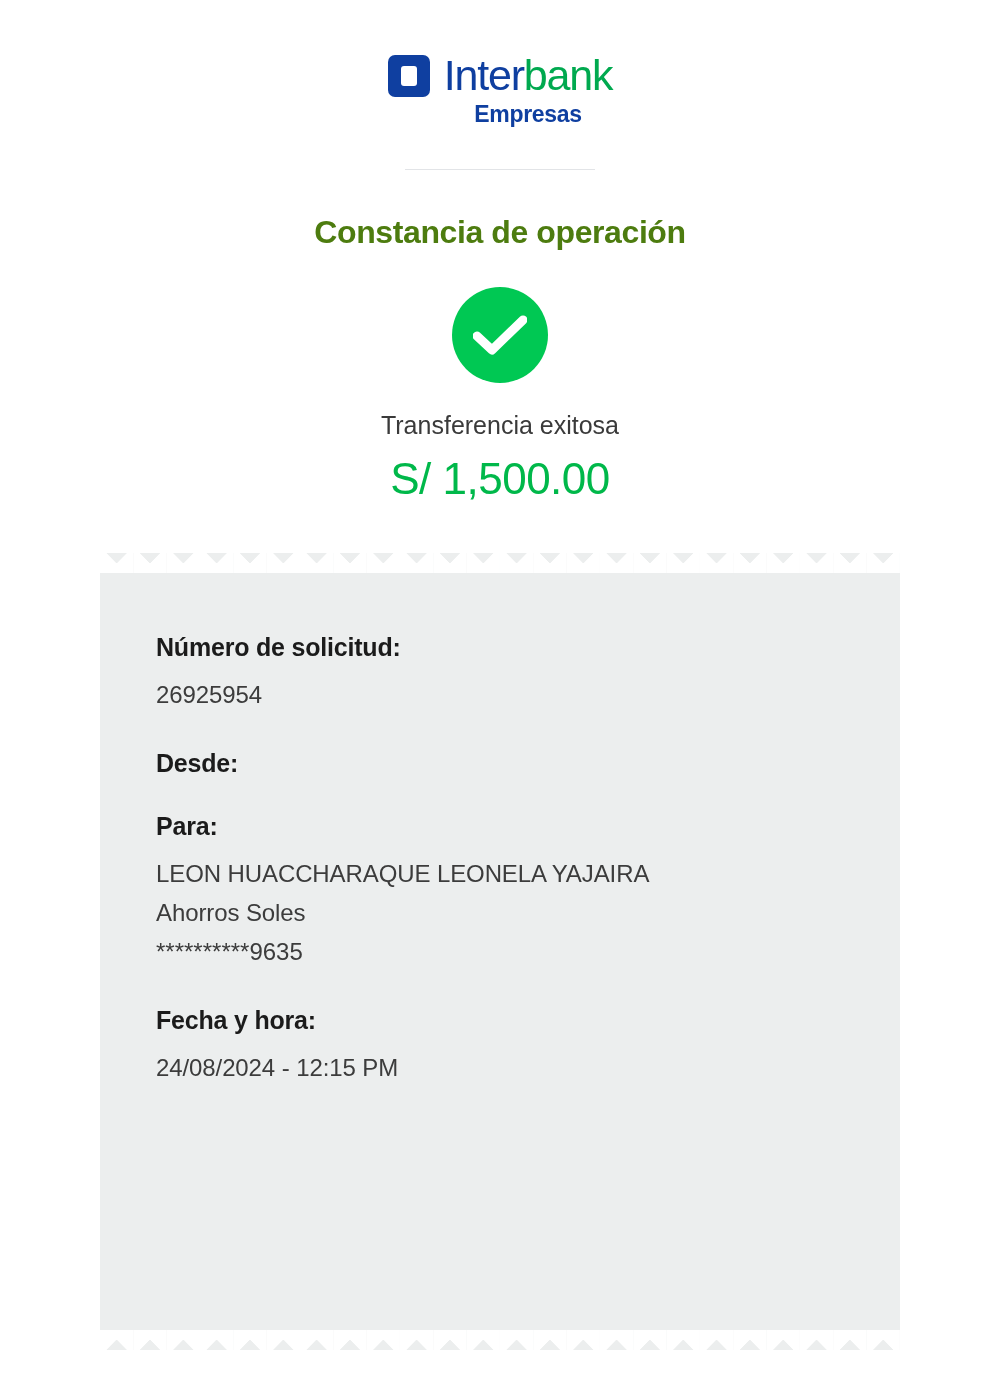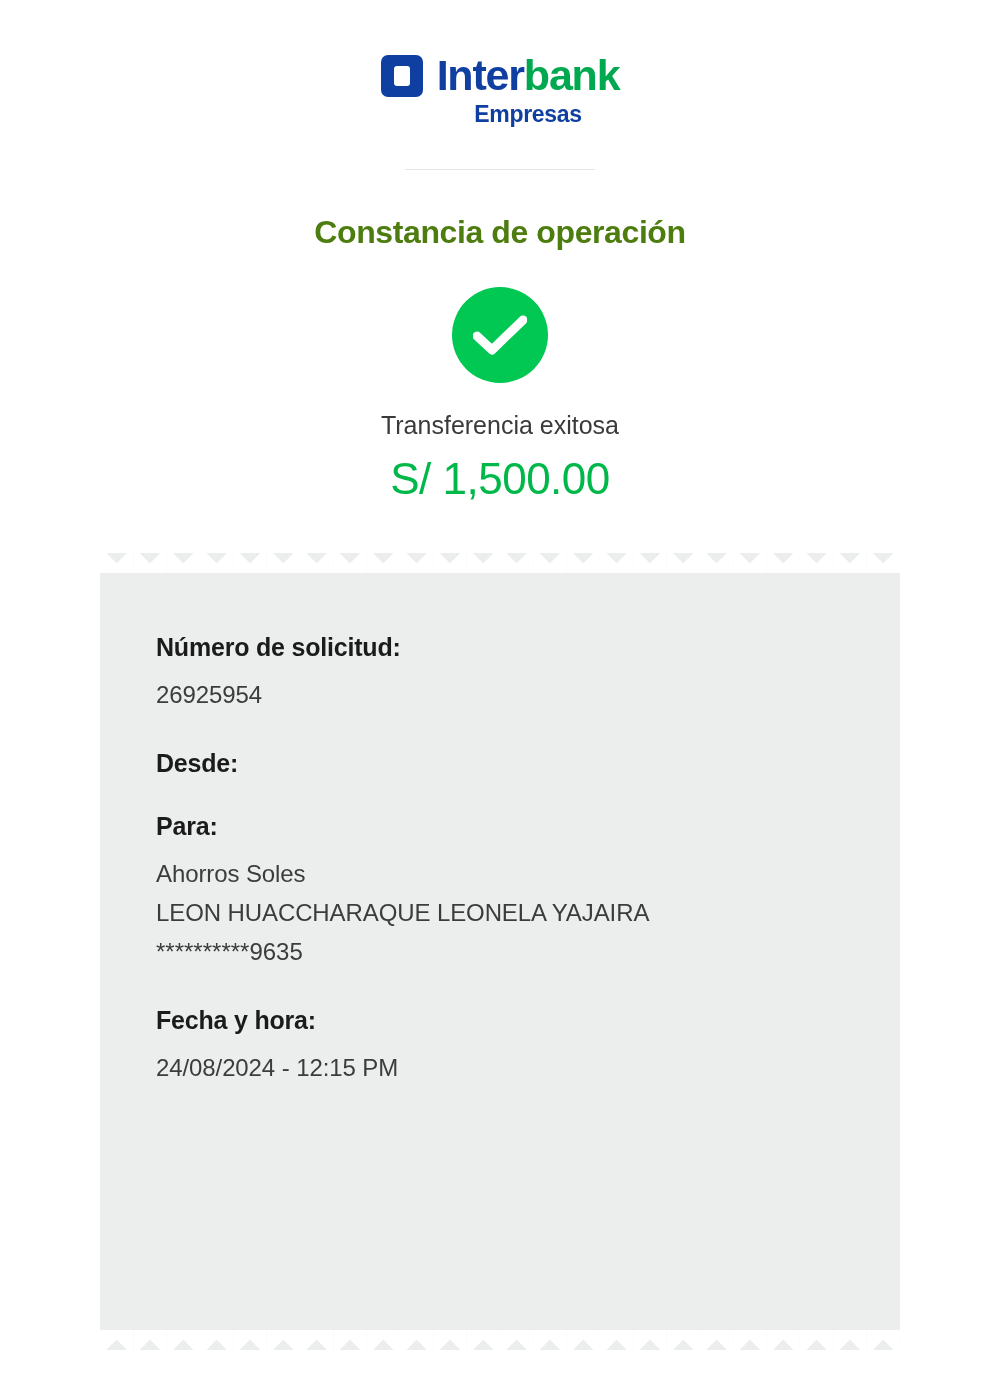--- a/index.html
+++ b/index.html
@@ -44,21 +44,21 @@
     justify-content: center;
   }
   .logo-mark .inner {
     width: 16px;
     height: 20px;
     background: #ffffff;
     border-radius: 3px;
   }
   .logo-word {
     font-size: 43px;
-    font-weight: bold;
+    font-weight: normal;
     letter-spacing: -1.2px;
     line-height: 1;
   }
   .logo-word .seg-dark { color: #0f3fa0; }
   .logo-word .seg-green { color: #00a94f; }
   .logo-sub {
     margin-top: 4px;
     margin-left: 56px;
     align-self: center;
     font-size: 23px;
@@ -219,22 +219,22 @@
         <div class="field-value">26925954</div>
       </div>
 
       <div class="field-group">
         <div class="field-label">Desde:</div>
       </div>
 
       <div class="field-group">
         <div class="field-label">Para:</div>
         <div class="field-value">
+          <div>LEON HUACCHARAQUE LEONELA YAJAIRA</div>
           <div>Ahorros Soles</div>
-          <div>LEON HUACCHARAQUE LEONELA YAJAIRA</div>
           <div class="mask">**********9635</div>
         </div>
       </div>
 
       <div class="field-group">
         <div class="field-label">Fecha y hora:</div>
         <div class="field-value">24/08/2024 - 12:15 PM</div>
       </div>
 
     </div>

